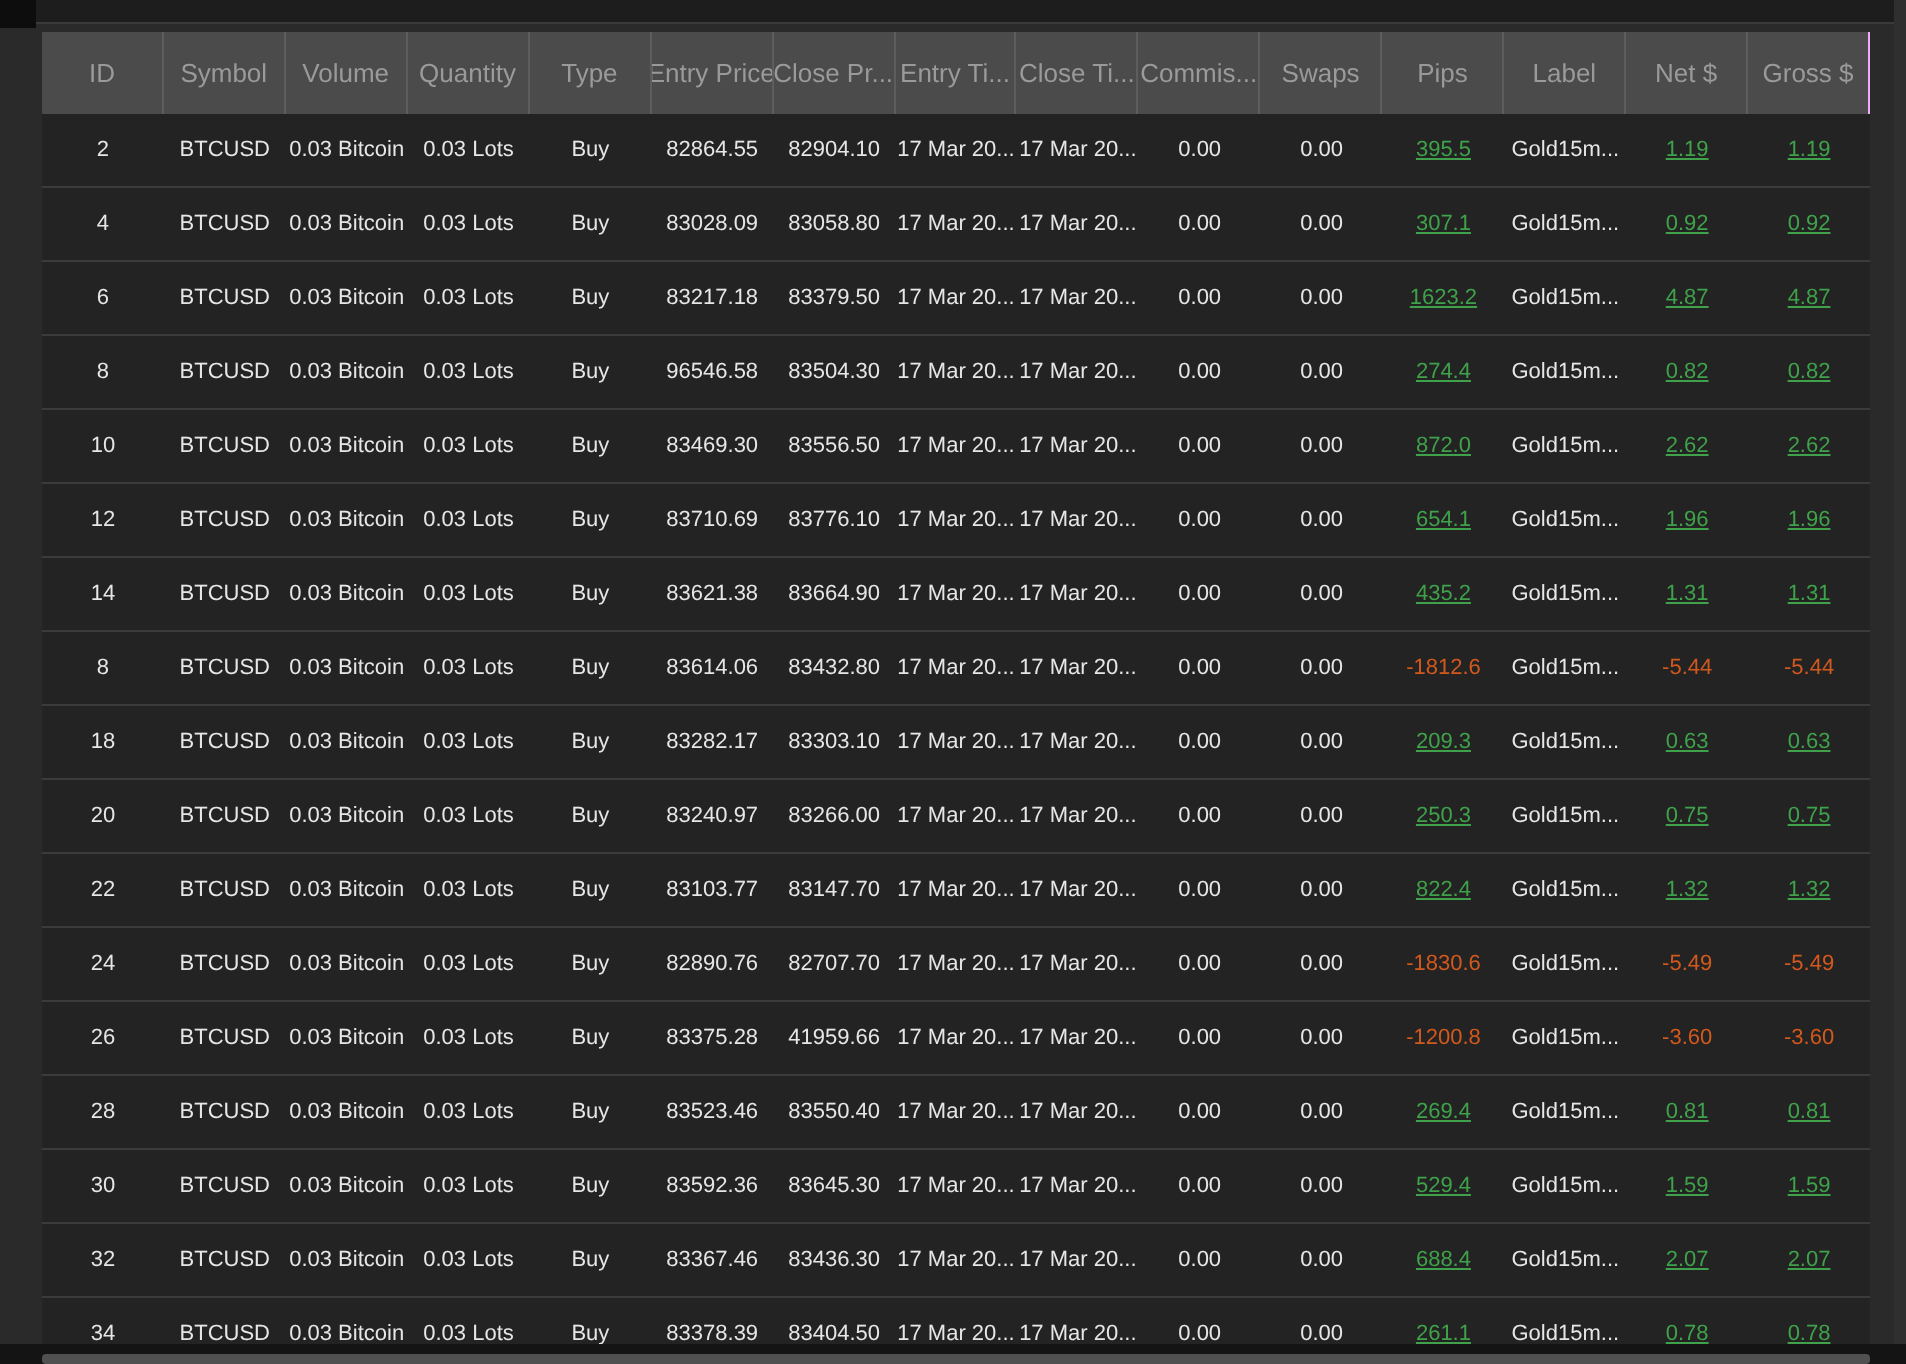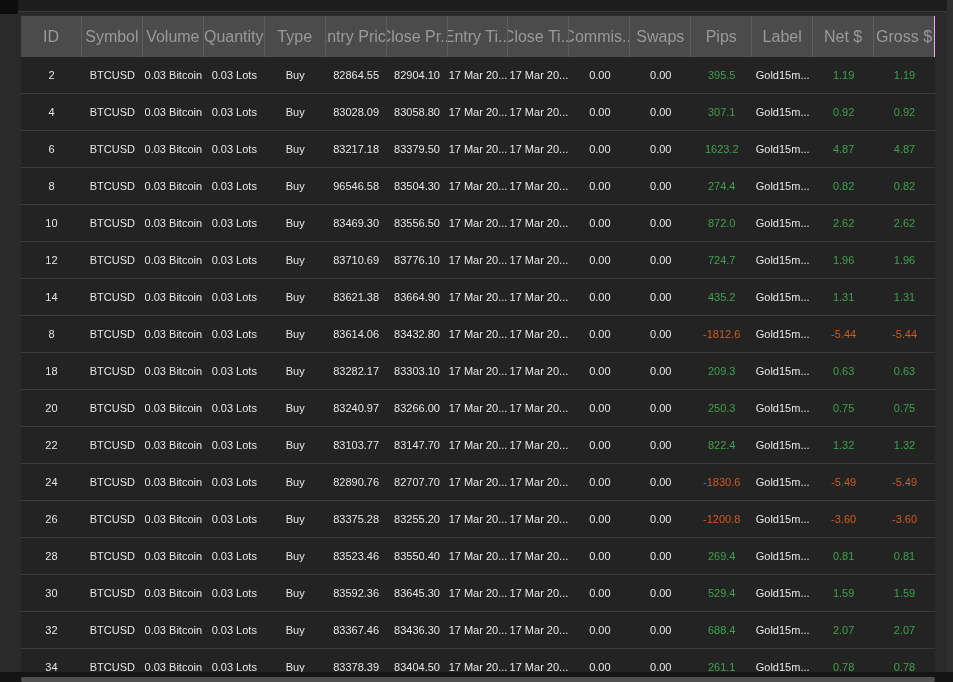--- a/index.html
+++ b/index.html
@@ -16,33 +16,33 @@
   }
   .orders-table{
     position:absolute;left:21px;top:16px;width:914px;
   }
   .thead{
     display:grid;grid-template-columns:repeat(15,1fr);
     height:41px;background:#4b4b4b;
   }
   .th{
     display:flex;align-items:center;justify-content:center;
-    color:#9a9a9a;font-size:16px;white-space:nowrap;overflow:hidden;
+    color:#9a9a9a;font-size:13px;white-space:nowrap;overflow:hidden;
     border-right:1px solid #5d5d5d;box-sizing:border-box;
   }
   .th:last-child{border-right:1px solid #f0abfc;}
   .row{
     display:grid;grid-template-columns:repeat(15,1fr);
     height:36px;background:#232323;border-bottom:1px solid #3b3b3b;
     align-items:center;
   }
   .cell{
     text-align:center;color:#e6e6e6;font-size:11px;white-space:nowrap;
   }
-  .cell.positive{color:#3fa24a;}
+  .cell.positive{color:#3fa24a;text-decoration:underline;}
   .cell.negative{color:#d2591d;}
   .bottom-bar{
     position:absolute;left:0;bottom:0;width:953px;height:10px;background:#141414;
   }
   .hscroll-thumb{
     position:absolute;left:21px;bottom:0;width:914px;height:5px;
     background:#505050;border-radius:2px;
   }
   .vscroll-track{
     position:absolute;right:0;top:0;width:6px;height:682px;background:#2f2f2f;
@@ -165,21 +165,21 @@
           <div class="cell">BTCUSD</div>
           <div class="cell">0.03 Bitcoin</div>
           <div class="cell">0.03 Lots</div>
           <div class="cell">Buy</div>
           <div class="cell">83710.69</div>
           <div class="cell">83776.10</div>
           <div class="cell">17 Mar 20...</div>
           <div class="cell">17 Mar 20...</div>
           <div class="cell">0.00</div>
           <div class="cell">0.00</div>
-          <div class="cell positive">724.7</div>
+          <div class="cell positive">654.1</div>
           <div class="cell">Gold15m...</div>
           <div class="cell positive">1.96</div>
           <div class="cell positive">1.96</div>
         </div>
         <div class="row">
           <div class="cell">14</div>
           <div class="cell">BTCUSD</div>
           <div class="cell">0.03 Bitcoin</div>
           <div class="cell">0.03 Lots</div>
           <div class="cell">Buy</div>
@@ -279,21 +279,21 @@
           <div class="cell negative">-5.49</div>
           <div class="cell negative">-5.49</div>
         </div>
         <div class="row">
           <div class="cell">26</div>
           <div class="cell">BTCUSD</div>
           <div class="cell">0.03 Bitcoin</div>
           <div class="cell">0.03 Lots</div>
           <div class="cell">Buy</div>
           <div class="cell">83375.28</div>
-          <div class="cell">83255.20</div>
+          <div class="cell">41959.66</div>
           <div class="cell">17 Mar 20...</div>
           <div class="cell">17 Mar 20...</div>
           <div class="cell">0.00</div>
           <div class="cell">0.00</div>
           <div class="cell negative">-1200.8</div>
           <div class="cell">Gold15m...</div>
           <div class="cell negative">-3.60</div>
           <div class="cell negative">-3.60</div>
         </div>
         <div class="row">

